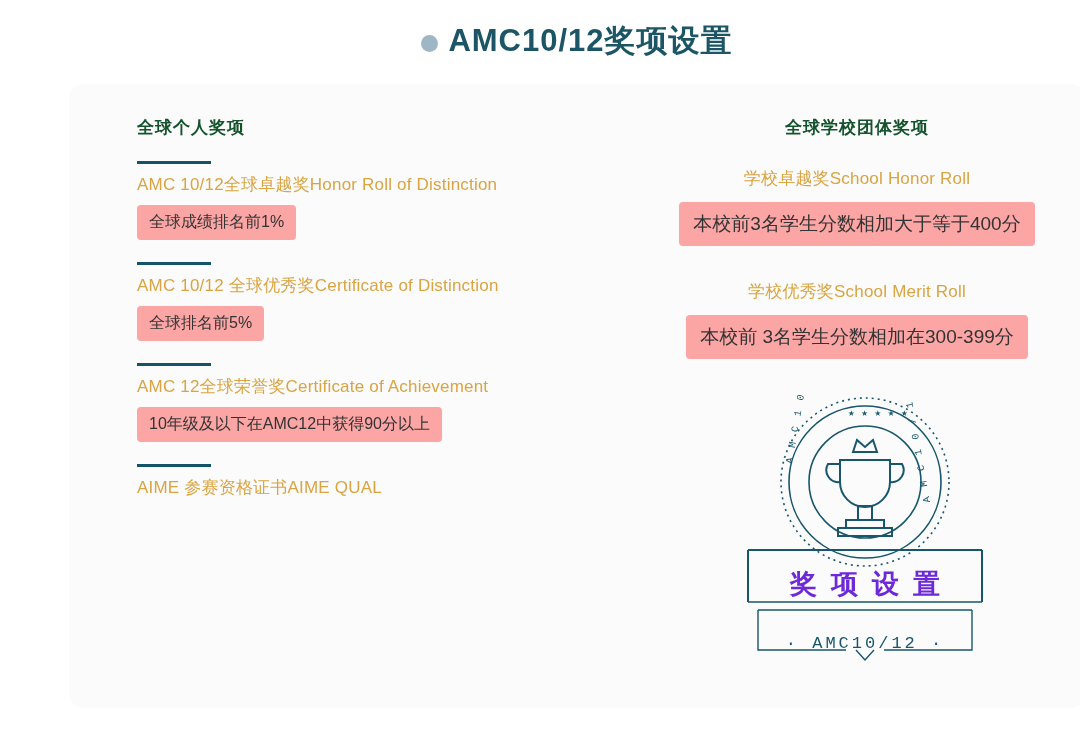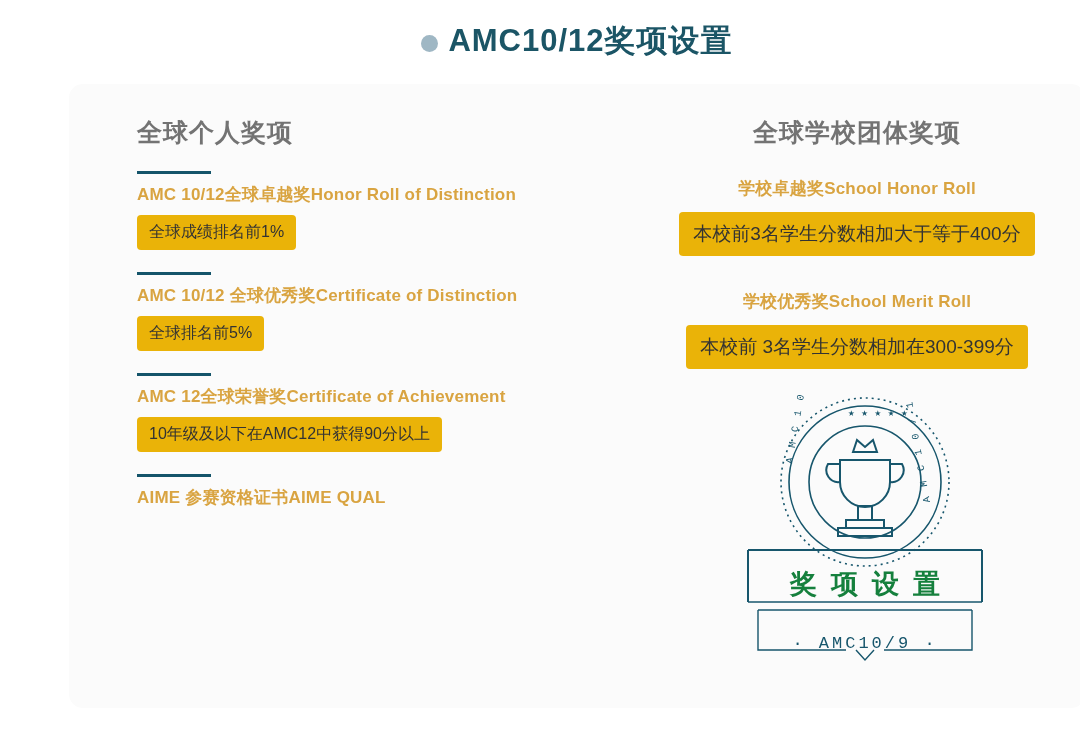--- a/index.html
+++ b/index.html
@@ -62,43 +62,42 @@
     width: 470px;
   }
   .col-right {
     position: absolute;
     right: 28px;
     top: 32px;
     width: 400px;
     text-align: center;
   }
   .col-head {
-    font-size: 25px;
+    font-size: 17px;
     font-weight: bold;
-    color: #737373;
+    color: #14532d;
     letter-spacing: 1px;
     margin-bottom: 10px;
   }
   .rule {
     width: 74px;
     height: 3px;
     background: #14546a;
     margin: 22px 0 9px 0;
   }
   .award-title {
     font-size: 17px;
     color: #d9a441;
     letter-spacing: .2px;
     margin-bottom: 9px;
     white-space: nowrap;
-    font-weight: bold;
   }
   .award-desc {
     display: inline-block;
-    background: #eab308;
+    background: #fca5a5;
     color: #333333;
     font-size: 16px;
     padding: 7px 12px;
     border-radius: 4px;
     white-space: nowrap;
   }
   .left-item { margin-bottom: 4px; }
 
   
   .right-item {
@@ -122,21 +121,21 @@
   }
   .seal svg { display:block; }
   .seal-caption {
     position: absolute;
     left: 0;
     right: 0;
     top: 172px;
     text-align: center;
     font-size: 27px;
     font-weight: bold;
-    color: #15803d;
+    color: #6d28d9;
     letter-spacing: 14px;
     text-indent: 14px;
   }
   .seal-sub {
     position: absolute;
     left: 0;
     right: 0;
     top: 240px;
     text-align: center;
     font-size: 17px;
@@ -225,17 +224,17 @@
         </g>
         <g fill="#17566c" font-size="11" font-family="Liberation Mono, monospace">
           <text x="118" y="22">★ ★ ★ ★ ★</text>
         </g>
         <g fill="#17566c" font-size="10" font-family="Liberation Mono, monospace" letter-spacing="2">
           <text x="62" y="70" transform="rotate(-80 62 70)">A M C 1 0 / 1 2</text>
           <text x="200" y="108" transform="rotate(-100 200 108)">A M C 1 0 / 1 2</text>
         </g>
       </svg>
       <div class="seal-caption">奖项设置</div>
-      <div class="seal-sub">· AMC10/9 ·</div>
+      <div class="seal-sub">· AMC10/12 ·</div>
     </div>
 
   </div>
 </div>
 
 </body></html>

